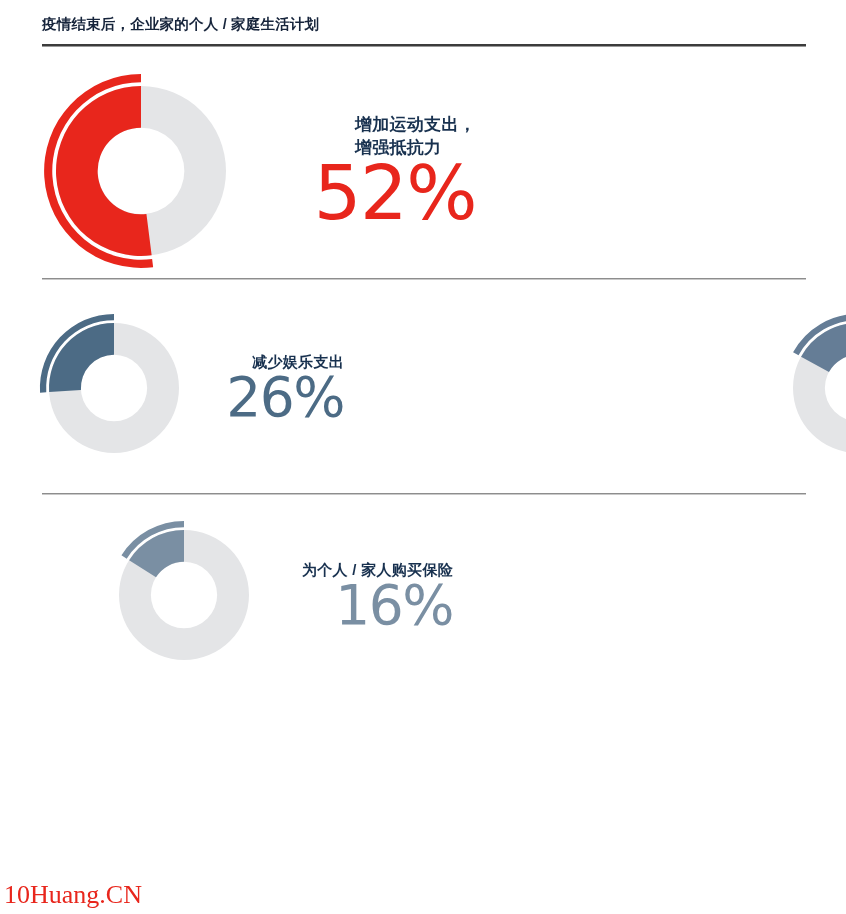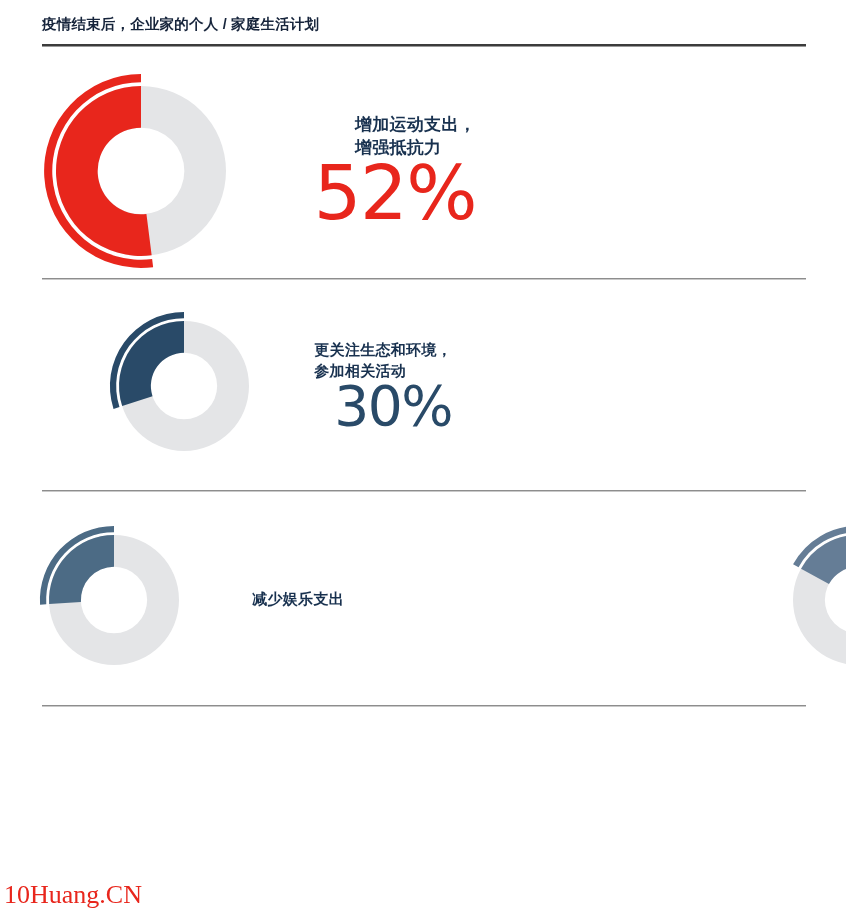--- a/index.html
+++ b/index.html
@@ -144,66 +144,41 @@
           </svg>
         </div>
         <div class="info" style="margin-left: -14px; width: 250px;">
           <div class="label" style="font-size: 17px; color: rgb(24, 49, 79);">增加运动支出，
 增强抵抗力</div>
           <div class="pct" style="font-size: 75px; color: rgb(232, 38, 28);">52%</div>
         </div>
       </div>
       <div class="row-sep"></div>
     </div>
-    <div class="row row-1">
-      <div class="cell" style="margin-left: 108px;">
-        <div class="donut">
-          <svg width="152" height="152" viewBox="0 0 152 152">
-            <path d="M 11 76 A 65 65 0 1 1 141 76
-            A 65 65 0 1 1 11 76 Z
-            M 42.849999999999994 76 A 33.150000000000006 33.150000000000006 0 1 0 109.15 76
-            A 33.150000000000006 33.150000000000006 0 1 0 42.849999999999994 76 Z" fill="#e4e5e7"></path>
-            <path d="M 76 11
-          A 65 65 0 0 0 14.18132644081502 96.0861046343716
-          L 44.47247648481566 86.24391336352951
-          A 33.150000000000006 33.150000000000006 0 0 1 76 42.849999999999994 Z" fill="#294a68"></path>
-            <path d="M 76 1.9000000000000057
-          A 74.1 74.1 0 0 0 5.526712142529135 98.89815928318362
-          L 11.461304804210883 96.96989323828396
-          A 67.86 67.86 0 0 1 76 8.14 Z" fill="#294a68"></path>
-          </svg>
-        </div>
-        <div class="info" style="margin-left: -6px; width: 198px;">
-          <div class="label" style="font-size: 15px; color: rgb(24, 49, 79);">更关注生态和环境，
-参加相关活动</div>
-          <div class="pct" style="font-size: 55px; color: rgb(41, 74, 104);">30%</div>
-        </div>
-      </div>
-      <div class="row-sep"></div>
-    </div>
     <div class="row row-2">
       <div class="cell" style="margin-left: 38px;">
         <div class="donut">
           <svg width="152" height="152" viewBox="0 0 152 152">
             <path d="M 11 76 A 65 65 0 1 1 141 76
             A 65 65 0 1 1 11 76 Z
             M 42.849999999999994 76 A 33.150000000000006 33.150000000000006 0 1 0 109.15 76
             A 33.150000000000006 33.150000000000006 0 1 0 42.849999999999994 76 Z" fill="#e4e5e7"></path>
             <path d="M 76 11
           A 65 65 0 0 0 11.128262652162348 80.08138376940536
           L 42.91541395260279 78.08150572239674
           A 33.150000000000006 33.150000000000006 0 0 1 76 42.849999999999994 Z" fill="#4c6b85"></path>
             <path d="M 76 1.9000000000000057
           A 74.1 74.1 0 0 0 2.0462194234650894 80.65277749712212
           L 8.273906208857497 80.2609646552592
           A 67.86 67.86 0 0 1 76 8.14 Z" fill="#4c6b85"></path>
           </svg>
         </div>
         <div class="info" style="margin-left: -6px; width: 160px;">
           <div class="label" style="font-size: 15px; color: rgb(24, 49, 79);">减少娱乐支出</div>
+          <div class="pct" style="font-size: 55px; color: rgb(76, 107, 133);">26%</div>
         </div>
       </div>
       <div class="cell" style="margin-left: 438px;">
         <div class="donut">
           <svg width="152" height="152" viewBox="0 0 152 152">
             <path d="M 11 76 A 65 65 0 1 1 141 76
             A 65 65 0 1 1 11 76 Z
             M 42.849999999999994 76 A 33.150000000000006 33.150000000000006 0 1 0 109.15 76
             A 33.150000000000006 33.150000000000006 0 1 0 42.849999999999994 76 Z" fill="#e4e5e7"></path>
             <path d="M 76 11
@@ -212,15 +187,39 @@
           A 33.150000000000006 33.150000000000006 0 0 1 76 42.849999999999994 Z" fill="#657d96"></path>
             <path d="M 76 1.9000000000000057
           A 74.1 74.1 0 0 0 11.065675008749736 40.302052749062874
           L 16.53382869222343 43.30819567545758
           A 67.86 67.86 0 0 1 76 8.14 Z" fill="#657d96"></path>
           </svg>
         </div>
       </div>
       <div class="row-sep"></div>
     </div>
+    <div class="row row-3">
+      <div class="cell" style="margin-left: 108px;">
+        <div class="donut">
+          <svg width="152" height="152" viewBox="0 0 152 152">
+            <path d="M 11 76 A 65 65 0 1 1 141 76
+            A 65 65 0 1 1 11 76 Z
+            M 42.849999999999994 76 A 33.150000000000006 33.150000000000006 0 1 0 109.15 76
+            A 33.150000000000006 33.150000000000006 0 1 0 42.849999999999994 76 Z" fill="#e4e5e7"></path>
+            <path d="M 76 11
+          A 65 65 0 0 0 21.11868484236902 41.17125832636522
+          L 48.0105292696082 58.23734174644626
+          A 33.150000000000006 33.150000000000006 0 0 1 76 42.849999999999994 Z" fill="#7a8fa3"></path>
+            <path d="M 76 1.9000000000000057
+          A 74.1 74.1 0 0 0 13.435300720300688 36.29523449205635
+          L 18.703906975433256 39.63879369272529
+          A 67.86 67.86 0 0 1 76 8.14 Z" fill="#7a8fa3"></path>
+          </svg>
+        </div>
+        <div class="info" style="margin-left: -12px; width: 205px;">
+          <div class="label" style="font-size: 15px; color: rgb(24, 49, 79);">为个人 / 家人购买保险</div>
+          <div class="pct" style="font-size: 55px; color: rgb(122, 143, 163);">16%</div>
+        </div>
+      </div>
+    </div>
   </div>
 
 <div class="watermark">10Huang.CN</div>
 
 </body></html>

